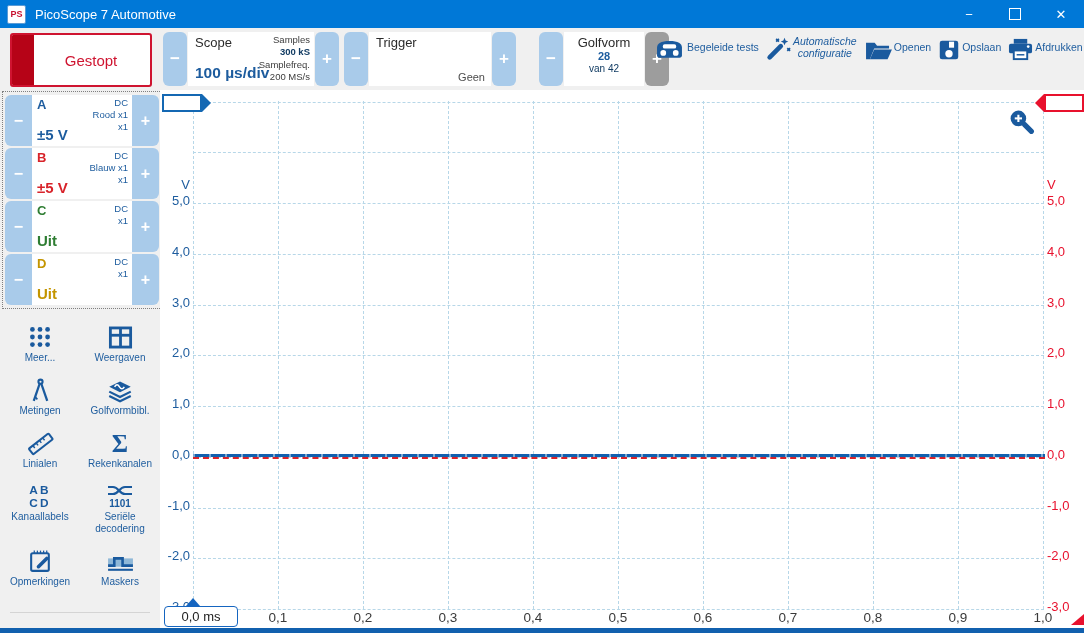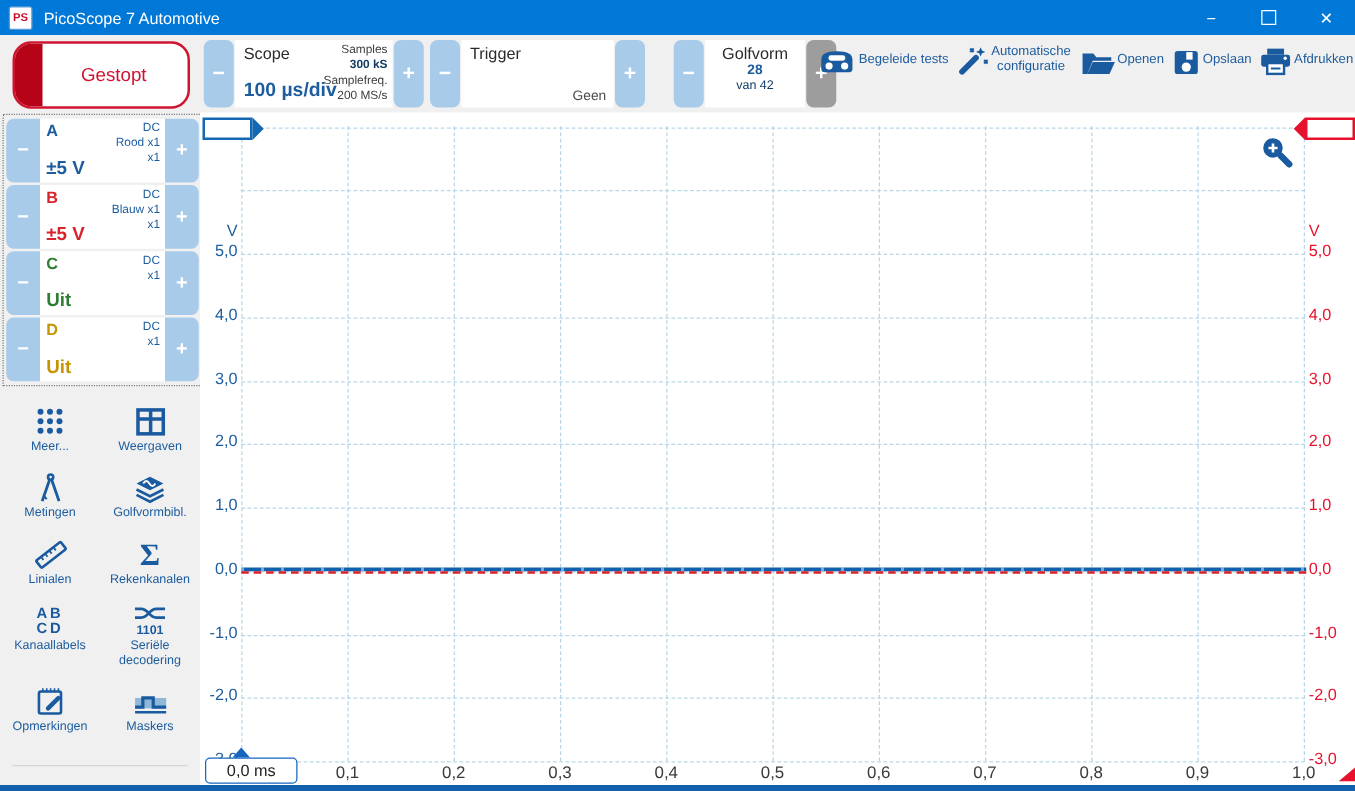--- a/index.html
+++ b/index.html
@@ -13,21 +13,21 @@
            display:flex;align-items:center;justify-content:center;
            font-size:9px;font-weight:bold;color:#c8102e;border:1px solid #5a9bd5;}
   .apptitle{color:#fff;font-size:13px;margin-left:9px;}
   .tb-spacer{flex:1;}
   .winbtn{width:46px;height:28px;display:flex;align-items:center;justify-content:center;
           color:#fff;font-size:13px;cursor:default;}
   .maxbox{width:10px;height:10px;border:1.2px solid #fff;display:inline-block;}
   
   .toolbar{position:absolute;left:0;top:28px;width:1084px;height:62px;background:#f0f0f0;}
   .gestopt{position:absolute;left:10px;top:5px;width:138px;height:50px;background:#fff;
-           border:2px solid #cf1430;border-radius:15px;display:flex;align-items:center;
+           border:2px solid #cf1430;border-radius:3px;display:flex;align-items:center;
            justify-content:center;overflow:hidden;cursor:pointer;}
   .gestopt .band{position:absolute;left:0;top:0;bottom:0;width:22px;background:#b60317;}
   .gestopt .lbl{color:#cf1430;font-size:15px;padding-left:20px;}
   .widget{position:absolute;top:4px;height:54px;display:flex;}
   .wbtn{width:24px;height:54px;background:#a9cbea;color:#fff;font-size:17px;font-weight:bold;
         border:none;border-radius:6px;display:flex;align-items:center;justify-content:center;
         cursor:pointer;margin:0 1px;}
   .wbtn.gray{background:#9d9d9d;}
   .wcenter{background:#fff;position:relative;height:54px;box-sizing:border-box;}
   .w-title{font-size:13px;color:#2b2b2b;position:absolute;left:7px;top:3px;text-align:center;}
@@ -40,21 +40,21 @@
   .trigger-mode{position:absolute;right:6px;bottom:3px;font-size:11px;color:#4c4c4c;}
   .golf-center{width:80px;display:flex;flex-direction:column;align-items:center;padding-top:3px;}
   .golf-title{font-size:13px;color:#2b2b2b;}
   .golf-cur{font-size:11px;font-weight:bold;color:#1d5c9e;line-height:1.15;}
   .golf-tot{font-size:10px;color:#123c63;}
   .tb-icons{position:absolute;left:650px;right:2px;top:4px;height:56px;display:flex;
             justify-content:space-between;align-items:flex-start;}
   .tbbtn{display:flex;flex-direction:row;align-items:center;gap:1px;padding:2px 3px;cursor:pointer;}
   .tbbtn .ic{height:28px;display:flex;align-items:flex-end;justify-content:center;}
   .tbbtn .tl{font-size:10.5px;color:#1d5c9e;text-align:center;line-height:1.1;white-space:nowrap;}
-  .tbbtn .tl.wrap{white-space:normal;width:66px;}
+  .tbbtn .tl.wrap{white-space:normal;width:66px;font-style:italic;}
   
   .sidebar{position:absolute;left:0;top:90px;width:160px;height:538px;background:#f0f0f0;}
   .chgroup{position:absolute;left:2px;top:1px;width:154px;border:1px dotted #7f7f7f;
            padding:3px 2px;}
   .channel{display:flex;height:51px;margin-bottom:2px;}
   .channel:last-child{margin-bottom:0;}
   .chbtn{width:27px;background:#a9cbea;color:#fff;font-size:16px;font-weight:bold;border:none;
          display:flex;align-items:center;justify-content:center;cursor:pointer;}
   .chbtn.minus{border-radius:6px 0 0 6px;}
   .chbtn.plus{border-radius:0 6px 6px 0;}

